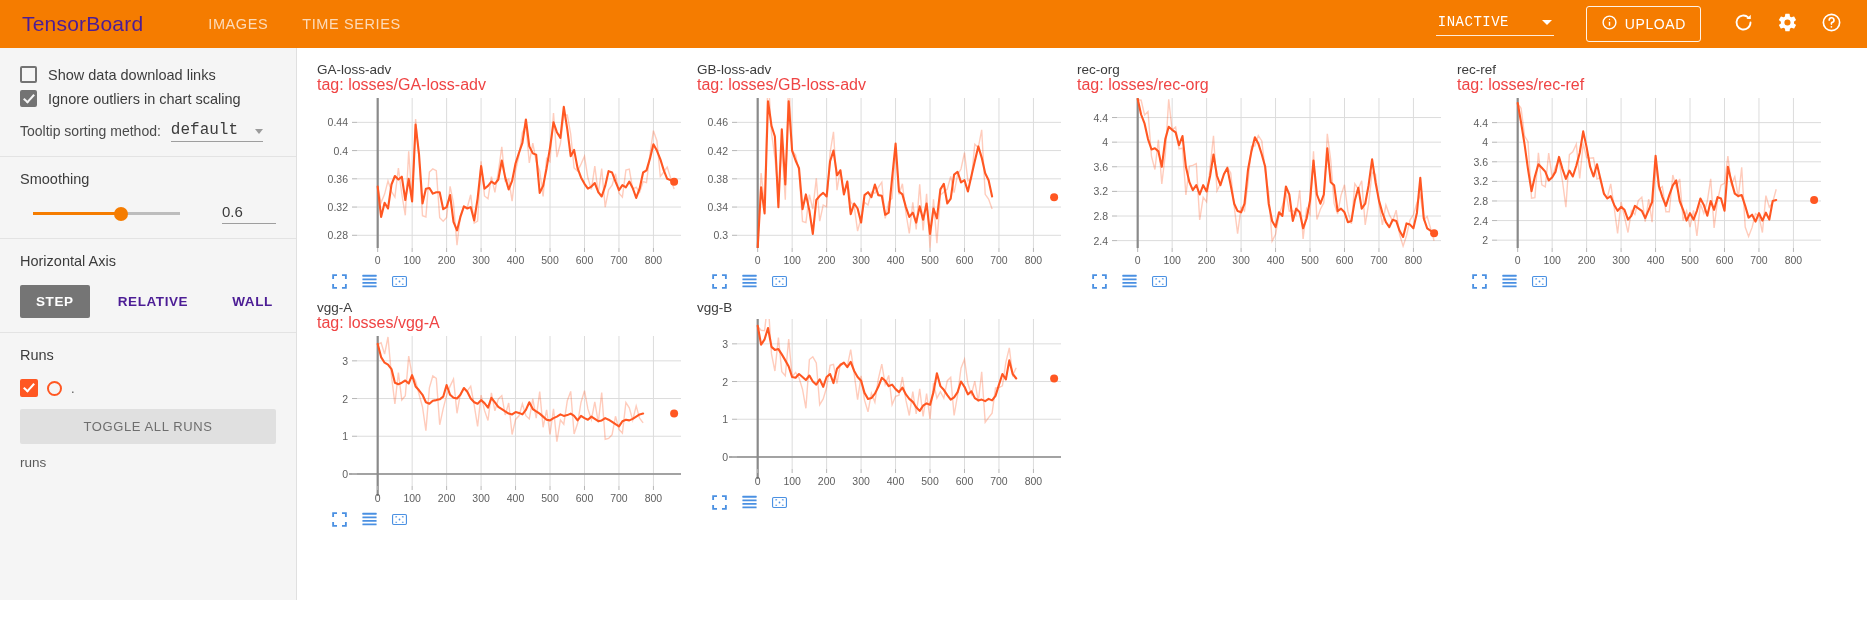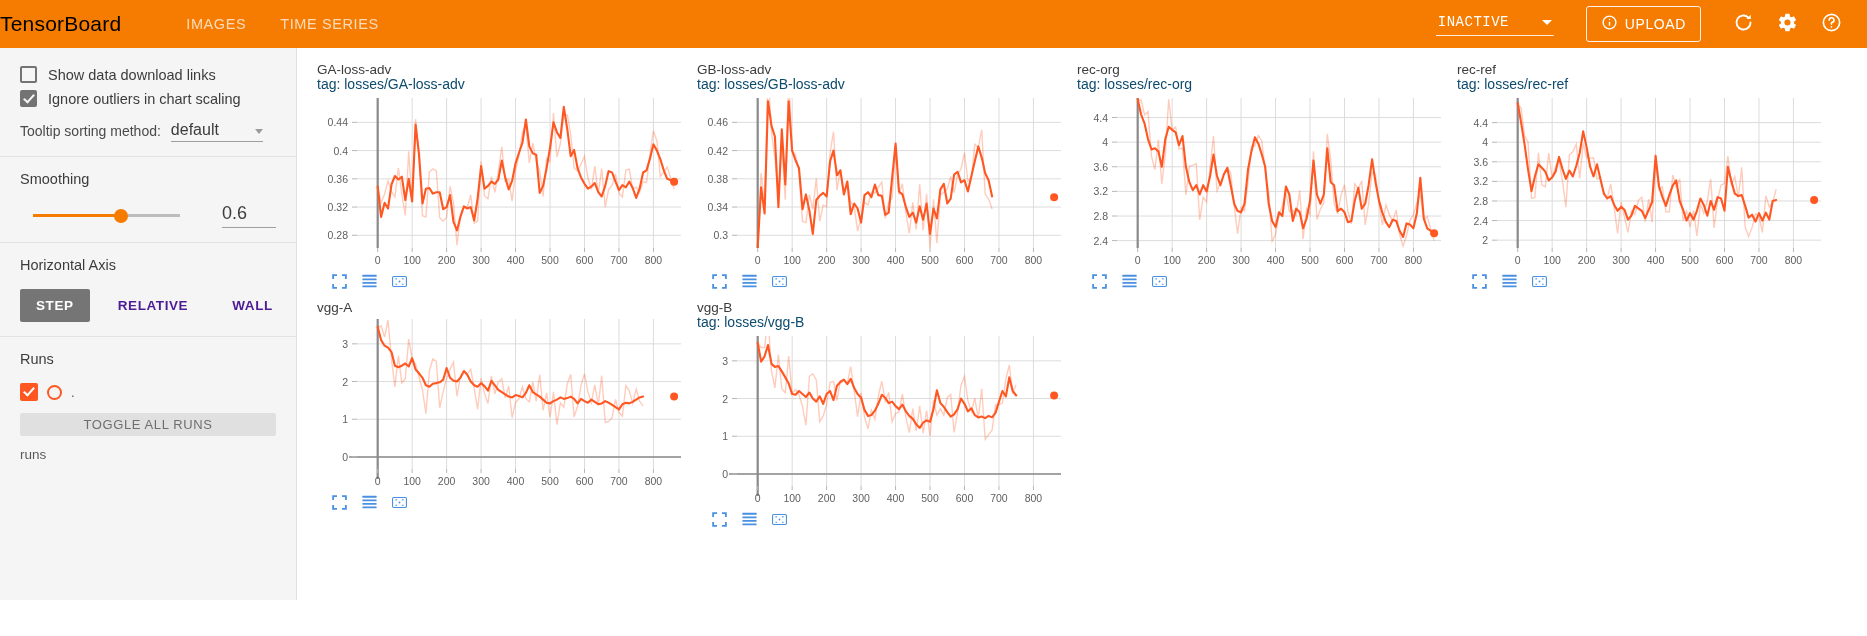--- a/index.html
+++ b/index.html
@@ -16,22 +16,23 @@
     height: 48px;
     background: #f57c00;
     display: flex;
     align-items: center;
     color: #fff;
     position: relative;
   }
   #brand {
     font-size: 21px;
     letter-spacing: .2px;
+    margin-left: 22px;
     margin-right: 48px;
-    color: #000000;
+    color: #4c1d95;
     white-space: nowrap;
   }
   .tabs { display: flex; align-items: stretch; height: 48px; }
   .tab {
     display: flex; align-items: center;
     padding: 0 17px;
     font-size: 14.5px;
     letter-spacing: .6px;
     color: rgba(255,255,255,.72);
     cursor: pointer;
@@ -132,21 +133,21 @@
   .tooltiprow { display: flex; align-items: flex-end; margin-top: 14px; }
   .tooltiprow .lbl { font-size: 14px; color: #4a4a4a; padding-bottom: 3px; }
   .ddl {
     margin-left: 10px;
     display: flex; align-items: flex-end;
     border-bottom: 1px solid #9e9e9e;
     min-width: 92px;
     padding-bottom: 2px;
     cursor: pointer;
   }
-  .ddl .v { font-size: 16px; color: #3c3c3c; flex: 1; }
+  .ddl .v { font-size: 16px; color: #3c3c3c; flex: 1; font-family: Liberation Mono, monospace; }
   .caret-g {
     width: 0; height: 0;
     border-left: 4.5px solid transparent;
     border-right: 4.5px solid transparent;
     border-top: 5px solid #9b9b9b;
     margin-bottom: 5px;
   }
 
   .sechead { font-size: 14.5px; color: #3c3c3c; margin-bottom: 16px; }
 
@@ -165,21 +166,21 @@
     position: absolute;
     left: 60%; top: 50%;
     width: 14px; height: 14px;
     background: #f57c00;
     border-radius: 50%;
     transform: translate(-50%,-50%);
   }
   .smoothval {
     width: 54px;
     border-bottom: 1px solid #9e9e9e;
-    font-size: 18px;
+    font-size: 15px;
     color: #3c3c3c;
     padding-bottom: 3px;
     text-align: left;
     margin-left: 24px;
   }
 
   .segs { display: flex; align-items: center; gap: 12px; font-weight: bold; }
   .seg {
     padding: 9px 16px;
     font-size: 13.5px;
@@ -220,21 +221,21 @@
     width: 15px; height: 15px;
     border: 2px solid #ff5722;
     border-radius: 50%;
     flex: 0 0 auto;
   }
   .rundot { font-size: 13px; color: #5a5a5a; }
   .togglebtn {
     background: #e0e0e0;
     color: #6e6e6e;
     text-align: center;
-    padding: 4px 0;
+    padding: 10px 0;
     font-size: 13px;
     letter-spacing: .6px;
     border-radius: 2px;
     cursor: pointer;
     margin-bottom: 11px;
   }
   .runsfoot { font-size: 13.5px; color: #5a5a5a; }
 
   
   #charts {
@@ -251,22 +252,22 @@
     padding: 4px 6px 0 6px;
     position: relative;
   }
   .card .title {
     font-size: 13.5px;
     color: #3c3c3c;
     line-height: 15px;
     margin-left: 4px;
   }
   .card .tag {
-    font-size: 14px;
-    color: #0c4a6e;
+    font-size: 16px;
+    color: #ef4444;
     line-height: 15px;
     margin-left: 4px;
     margin-bottom: 2px;
   }
   .plot { width: 374px; height: 178px; display: block; }
   .cardicons {
     display: flex;
     align-items: center;
     gap: 13px;
     margin-left: 18px;
@@ -719,20 +720,21 @@
             <svg width="17" height="17" viewBox="0 0 24 24">
               <rect x="2.2" y="5" width="19.6" height="14" rx="1.6" fill="none" stroke="#4a90e2" stroke-width="1.6"></rect>
               <path d="M7 9V8h1.6M17 9V8h-1.6M7 15v1h1.6M17 15v1h-1.6" fill="none" stroke="#4a90e2" stroke-width="1.5"></path>
               <circle cx="12" cy="12" r="1.25" fill="#4a90e2"></circle>
             </svg>
           </span>
         </div>
       </div>
       <div class="card">
         <div class="title">vgg-A</div>
+        <div class="tag">tag: losses/vgg-A</div>
         <svg class="plot" viewBox="0 0 374 178">
           <defs>
             <clipPath id="clip-vggA">
               <rect x="44" y="4" width="324" height="150"></rect>
             </clipPath>
           </defs>
           <g>
             <line x1="44" y1="141.9371727748691" x2="368" y2="141.9371727748691" stroke="#dcdcdc" stroke-width="1"></line>
             <line x1="44" y1="104.24083769633508" x2="368" y2="104.24083769633508" stroke="#dcdcdc" stroke-width="1"></line>
             <line x1="44" y1="66.54450261780104" x2="368" y2="66.54450261780104" stroke="#dcdcdc" stroke-width="1"></line>
@@ -797,21 +799,20 @@
             <svg width="17" height="17" viewBox="0 0 24 24">
               <rect x="2.2" y="5" width="19.6" height="14" rx="1.6" fill="none" stroke="#4a90e2" stroke-width="1.6"></rect>
               <path d="M7 9V8h1.6M17 9V8h-1.6M7 15v1h1.6M17 15v1h-1.6" fill="none" stroke="#4a90e2" stroke-width="1.5"></path>
               <circle cx="12" cy="12" r="1.25" fill="#4a90e2"></circle>
             </svg>
           </span>
         </div>
       </div>
       <div class="card">
         <div class="title">vgg-B</div>
-        <div class="tag">tag: losses/vgg-B</div>
         <svg class="plot" viewBox="0 0 374 178">
           <defs>
             <clipPath id="clip-vggB">
               <rect x="44" y="4" width="324" height="150"></rect>
             </clipPath>
           </defs>
           <g>
             <line x1="44" y1="141.9371727748691" x2="368" y2="141.9371727748691" stroke="#dcdcdc" stroke-width="1"></line>
             <line x1="44" y1="104.24083769633508" x2="368" y2="104.24083769633508" stroke="#dcdcdc" stroke-width="1"></line>
             <line x1="44" y1="66.54450261780104" x2="368" y2="66.54450261780104" stroke="#dcdcdc" stroke-width="1"></line>

